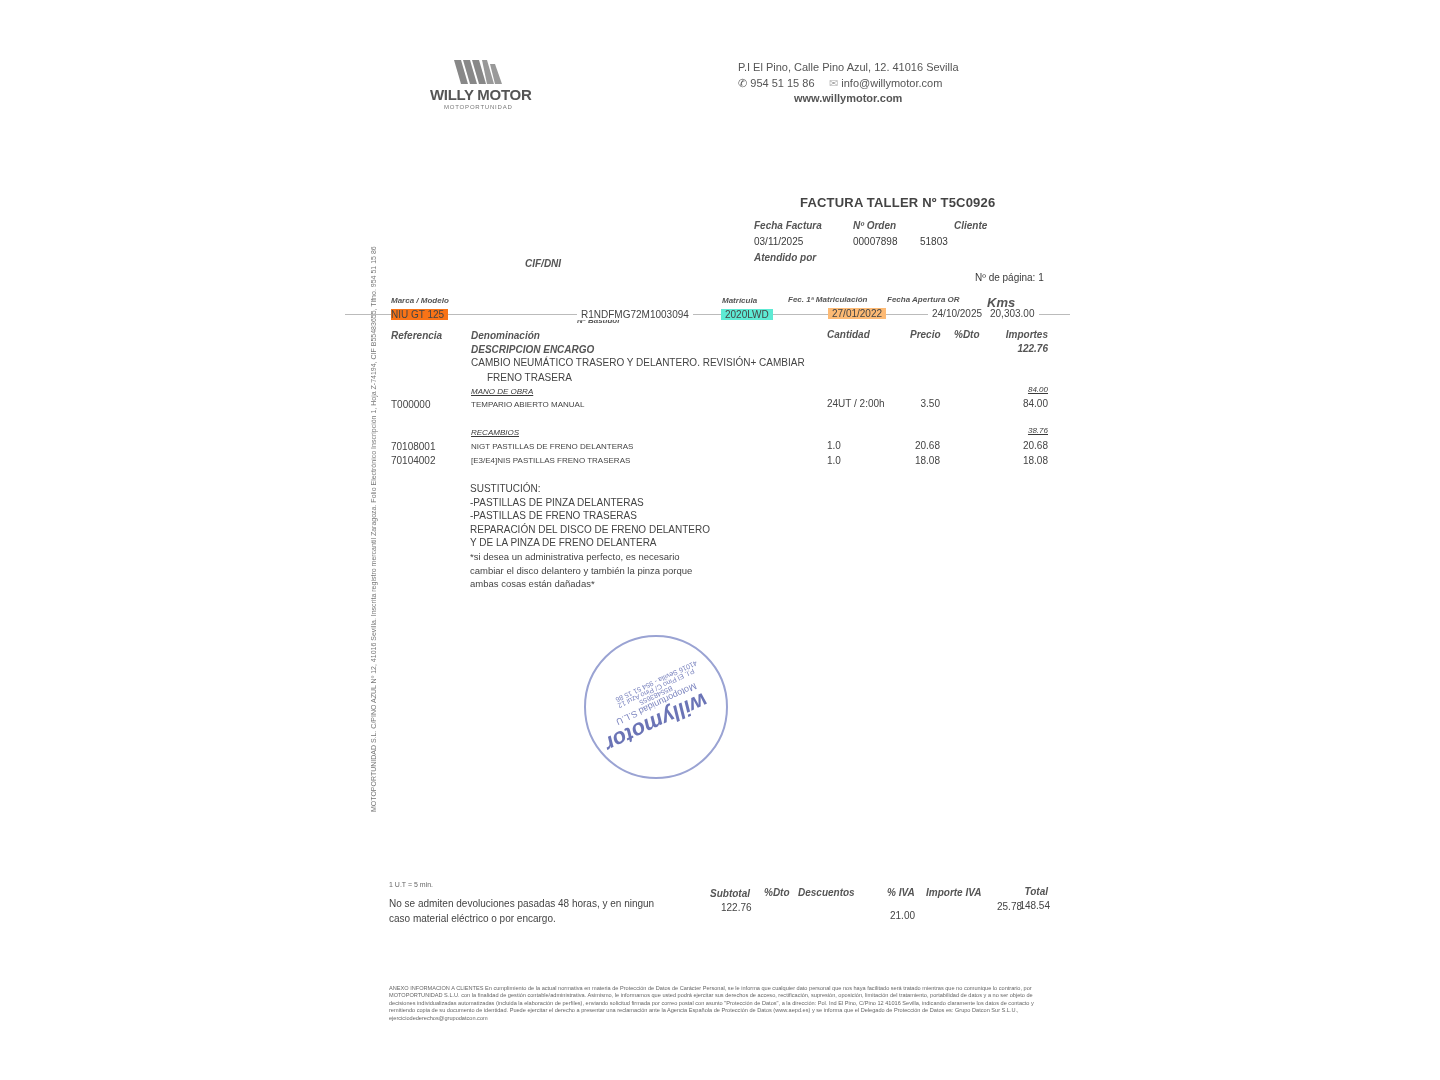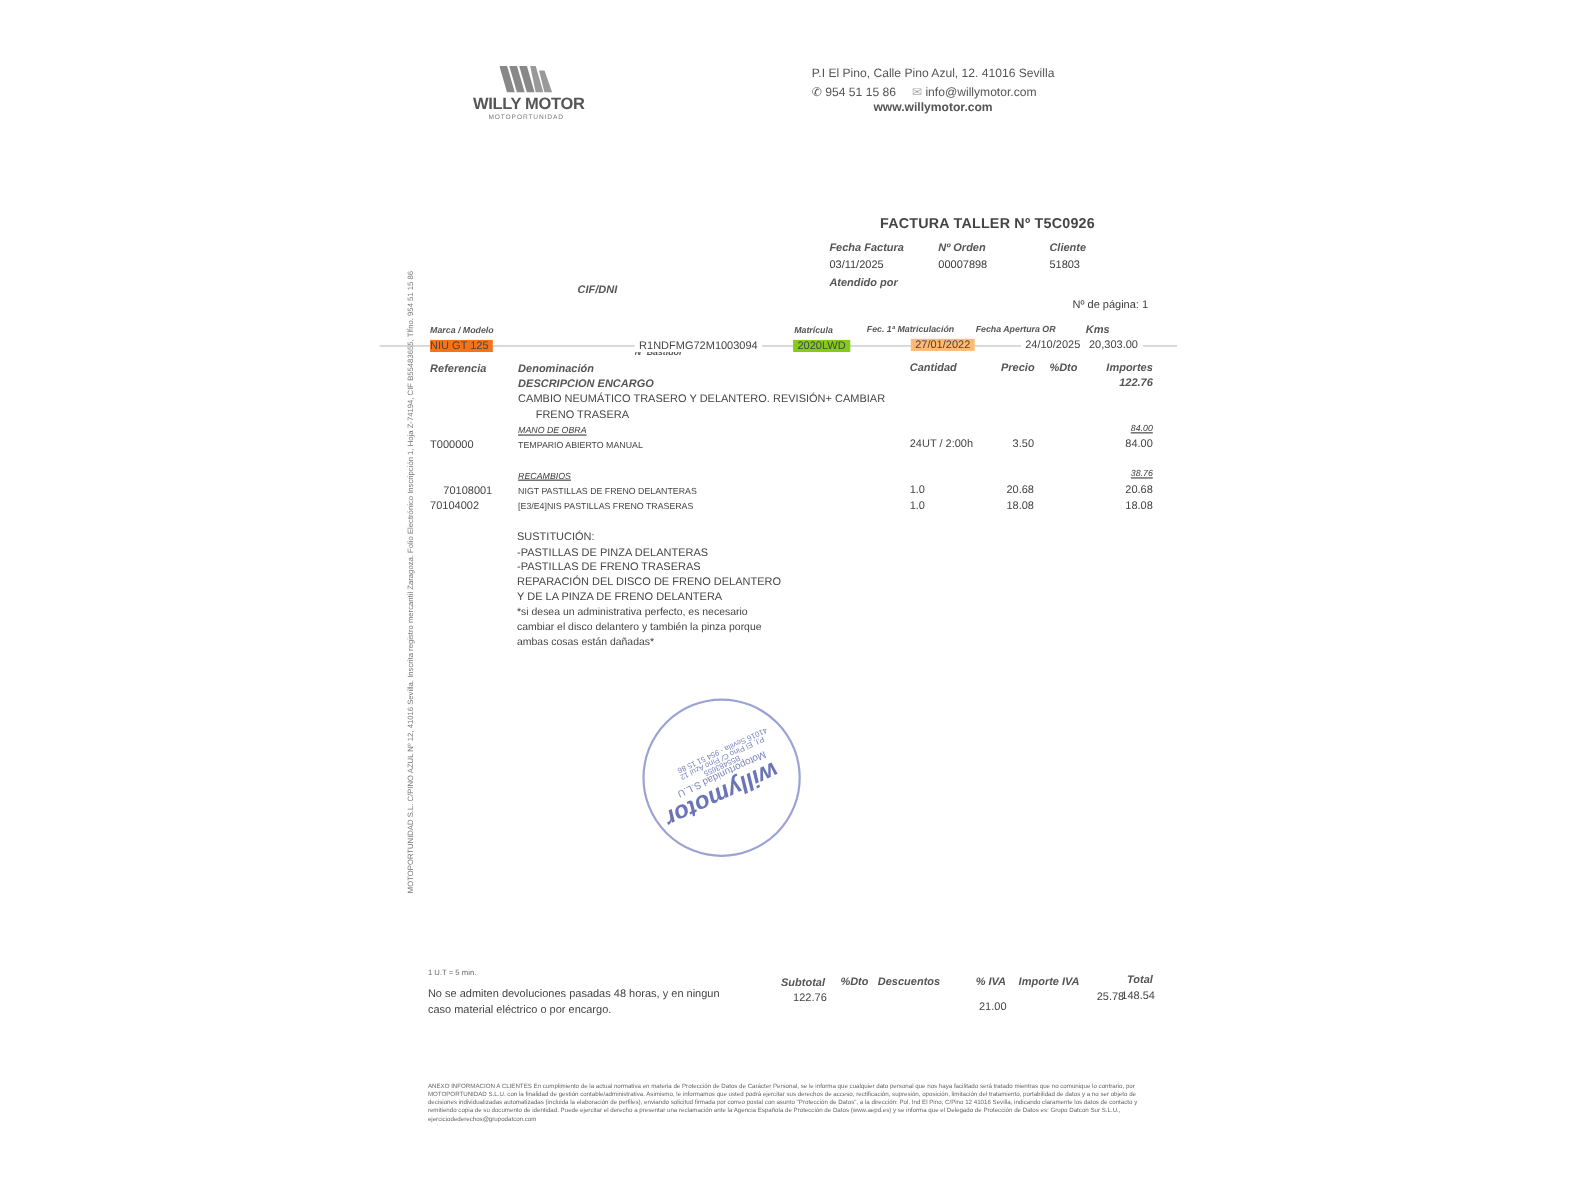--- a/index.html
+++ b/index.html
@@ -74,36 +74,36 @@
 
 <div class="vert">MOTOPORTUNIDAD S.L. C/PINO AZUL Nº 12, 41016 Sevilla. Inscrita registro mercantil Zaragoza. Folio Electrónico Inscripción 1, Hoja Z-74194, CIF B55483655, Tlfno. 954 51 15 86</div>
 
 <div class="abs title">FACTURA TALLER Nº T5C0926</div>
 
 <div class="abs meta lbl" style="left:754px;top:220px;">Fecha Factura</div>
 <div class="abs meta" style="left:754px;top:236px;">03/11/2025</div>
 <div class="abs meta lbl" style="left:853px;top:220px;">Nº Orden</div>
 <div class="abs meta" style="left:853px;top:236px;">00007898</div>
 <div class="abs meta lbl" style="left:954px;top:220px;">Cliente</div>
-<div class="abs meta" style="left:954px;top:236px;">51803</div>
+<div class="abs meta" style="left:920px;top:236px;">51803</div>
 <div class="abs meta lbl" style="left:754px;top:252px;">Atendido por</div>
 <div class="abs meta lbl" style="left:525px;top:258px;">CIF/DNI</div>
 <div class="abs meta" style="left:975px;top:272px;">Nº de página: 1</div>
 
 <div class="abs sm lbl" style="left:391px;top:296px;font-size:8px;">Marca / Modelo</div>
 <div class="abs sm lbl" style="left:577px;top:296px;font-size:8px;margin-top:20px;">Nº Bastidor</div>
 <div class="abs sm lbl" style="left:722px;top:296px;font-size:8px;">Matrícula</div>
 <div class="abs sm lbl" style="left:788px;top:295px;font-size:8px;">Fec. 1ª Matriculación</div>
 <div class="abs sm lbl" style="left:887px;top:295px;font-size:8px;">Fecha Apertura OR</div>
-<div class="abs sm lbl" style="left:987px;top:295px;font-size:10px;">Kms</div>
+<div class="abs sm lbl" style="left:987px;top:295px;font-size:13px;">Kms</div>
 
 <div class="hline" style="left:345px;top:314px;width:725px;"></div>
 <div class="abs row-text" style="left:391px;top:309px;background:#f97316;padding-right:4px;">NIU  GT 125</div>
 <div class="abs row-text" style="left:577px;top:309px;background:#fff;padding:0 4px;">R1NDFMG72M1003094</div>
-<div class="abs row-text" style="left:721px;top:309px;background:#84cc16;padding:0 4px;">2020LWD</div>
+<div class="abs row-text" style="left:721px;top:309px;background:#5eead4;padding:0 4px;">2020LWD</div>
 <div class="abs row-text" style="left:828px;top:308px;background:#fdba74;padding:0 4px;">27/01/2022</div>
 <div class="abs row-text" style="left:928px;top:308px;background:#fff;padding:0 4px;">24/10/2025</div>
 <div class="abs row-text" style="left:986px;top:308px;background:#fff;padding:0 4px;">20,303.00</div>
 
 <div class="abs hcol" style="left:391px;top:330px;">Referencia</div>
 <div class="abs hcol" style="left:471px;top:330px;">Denominación</div>
 <div class="abs hcol" style="left:827px;top:329px;">Cantidad</div>
 <div class="abs hcol" style="left:910px;top:329px;">Precio</div>
 <div class="abs hcol" style="left:954px;top:329px;">%Dto</div>
 <div class="abs hcol" style="left:1000px;top:329px;width:48px;text-align:right;">Importes</div>
@@ -117,21 +117,21 @@
 <div class="abs it sm r" style="left:1000px;top:385px;width:48px;font-size:8px;text-decoration:underline;">84.00</div>
 <div class="abs row-text" style="left:391px;top:399px;">T000000</div>
 <div class="abs row-text" style="left:471px;top:400px;font-size:8px;">TEMPARIO ABIERTO MANUAL</div>
 <div class="abs row-text" style="left:827px;top:398px;">24UT / 2:00h</div>
 <div class="abs row-text r" style="left:900px;top:398px;width:40px;">3.50</div>
 <div class="abs row-text r" style="left:1000px;top:398px;width:48px;">84.00</div>
 
 <div class="abs it sm" style="left:471px;top:428px;font-size:8px;text-decoration:underline;">RECAMBIOS</div>
 <div class="abs it sm r" style="left:1000px;top:426px;width:48px;font-size:8px;text-decoration:underline;">38.76</div>
 
-<div class="abs row-text" style="left:391px;top:441px;margin-left:12px;">70108001</div>
+<div class="abs row-text" style="left:391px;top:441px;">70108001</div>
 <div class="abs row-text" style="left:471px;top:442px;font-size:8px;">NIGT PASTILLAS DE FRENO DELANTERAS</div>
 <div class="abs row-text" style="left:827px;top:440px;">1.0</div>
 <div class="abs row-text r" style="left:900px;top:440px;width:40px;">20.68</div>
 <div class="abs row-text r" style="left:1000px;top:440px;width:48px;">20.68</div>
 
 <div class="abs row-text" style="left:391px;top:455px;">70104002</div>
 <div class="abs row-text" style="left:471px;top:456px;font-size:8px;">[E3/E4]NIS PASTILLAS FRENO TRASERAS</div>
 <div class="abs row-text" style="left:827px;top:455px;">1.0</div>
 <div class="abs row-text r" style="left:900px;top:455px;width:40px;">18.08</div>
 <div class="abs row-text r" style="left:1000px;top:455px;width:48px;">18.08</div>

